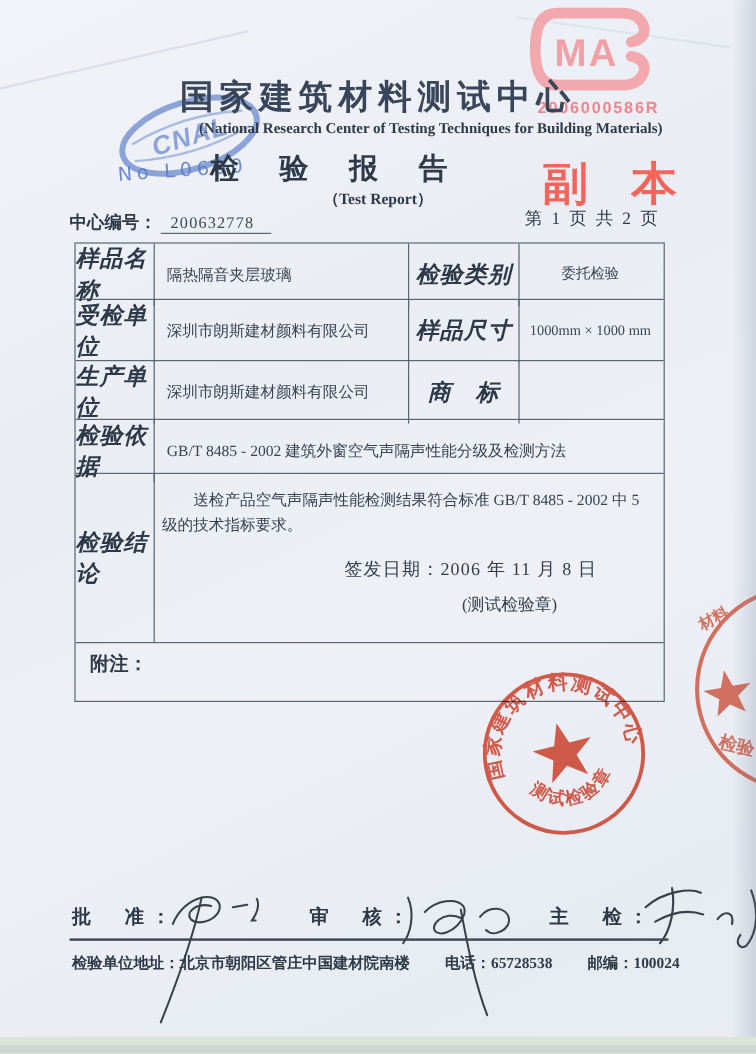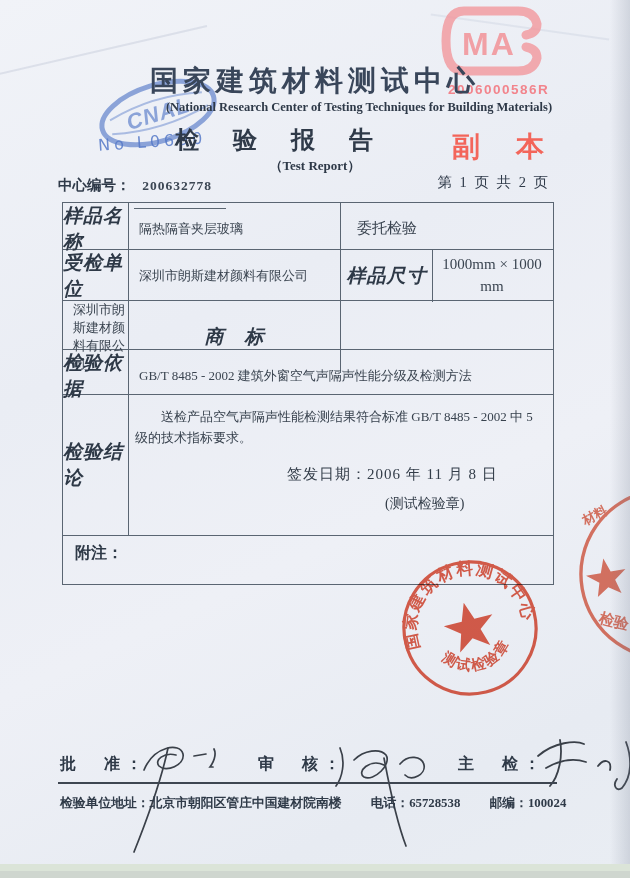--- a/index.html
+++ b/index.html
@@ -22,25 +22,25 @@
 
   
   .title{position:absolute;left:0;top:62px;width:630px;text-align:center;
     font-size:28px;font-weight:bold;letter-spacing:5px;color:#39465a;}
   .title-en{position:absolute;left:0;top:100px;width:630px;text-align:center;
     font-size:12.5px;font-weight:bold;color:#2e3948;margin-left:44px;}
   .report-title{position:absolute;left:0;top:124px;width:548px;text-align:center;
     font-size:24px;font-weight:bold;letter-spacing:14px;color:#2f3a49;text-indent:14px;}
   .report-title-en{position:absolute;left:0;top:157px;width:630px;text-align:center;
     font-size:13px;font-weight:bold;color:#2e3948;}
-  .copy-mark{position:absolute;left:452px;top:128px;font-size:28px;font-weight:bold;
+  .copy-mark{position:absolute;left:452px;top:128px;font-size:38px;font-weight:bold;
     color:#f4574a;letter-spacing:36px;white-space:nowrap;opacity:.9;}
   .center-no-row{position:absolute;left:58px;top:176px;font-size:14.5px;font-weight:bold;color:#2f3a49;}
-  .center-no-val{font-weight:bold;font-size:13.5px;color:#3c4754;
-    border-bottom:1px solid #5a6570;padding:0 14px 15px 8px;letter-spacing:1px;}
+  .center-no-val{font-weight:normal;font-size:13.5px;color:#3c4754;
+    border-bottom:1px solid #5a6570;padding:0 14px 1px 8px;letter-spacing:1px;}
   .page-info{position:absolute;right:80px;top:173px;font-size:14.5px;color:#2f3a49;letter-spacing:2px;}
 
   
   .cma{position:absolute;left:436px;top:3px;opacity:.88;}
   .cma-code{position:absolute;left:448px;top:82px;font-size:13.5px;font-weight:bold;
     color:#f2848c;letter-spacing:1.5px;font-family:"Liberation Sans",sans-serif;}
 
   
   .cnal{position:absolute;left:92px;top:74px;opacity:.8;}
   .cnal-no{position:absolute;left:98px;top:132px;font-size:16px;color:#5579c8;
@@ -49,21 +49,21 @@
   
   .tbl{position:absolute;left:62px;top:202px;width:490px;border:1.4px solid #5a6572;}
   .trow{display:grid;border-bottom:1px solid #5a6572;}
   .trow:last-child{border-bottom:none;}
   .cols4{grid-template-columns:66px 212px 92px 118px;}
   .cols2{grid-template-columns:66px 1fr;}
   .cell{display:flex;align-items:center;}
   .cell.rb{border-right:1px solid #5a6572;}
   .lbl{justify-content:center;font-size:19px;font-weight:bold;color:#2e3947;letter-spacing:1px;font-style:italic;}
   .val{padding-left:10px;font-size:13px;color:#3a4450;}
-  .valc{justify-content:center;font-size:15px;color:#3a4450;text-align:center;padding:0 4px;line-height:1.45;}
+  .valc{justify-content:center;font-size:12px;color:#3a4450;text-align:center;padding:0 4px;line-height:1.45;}
   .h46{height:46px}.h50{height:50px}.h48{height:48px}.h52{height:52px}
   .h44{height:44px}.h100{height:100px}.h140{height:140px}.hnote{height:48px}
 
   .concl{position:relative;display:block;padding:0;}
   .concl-text{padding:11px 12px 0 6px;text-indent:2em;font-size:13px;line-height:1.65;color:#38424e;}
   .sign-date{position:absolute;left:158px;top:70px;font-size:15px;color:#333d49;letter-spacing:1px;}
   .seal-note{position:absolute;left:256px;top:100px;font-size:14px;color:#333d49;}
   .note-cell{display:block;padding:7px 0 0 12px;font-size:16px;font-weight:bold;color:#2e3947;}
 
   
@@ -113,29 +113,31 @@
   <div class="center-no-row">
     <span>中心编号：</span>
     <span class="center-no-val">200632778</span>
   </div>
   <div class="page-info">第 1 页 共 2 页</div>
 
   <div class="tbl">
     <div class="trow cols4 h46">
       <div class="cell rb lbl">样品名称</div>
       <div class="cell rb val">隔热隔音夹层玻璃</div>
+      <div class="cell rb lbl">检验类别</div>
       <div class="cell valc">委托检验</div>
     </div>
     <div class="trow cols4 h50">
       <div class="cell rb lbl">受检单位</div>
       <div class="cell rb val">深圳市朗斯建材颜料有限公司</div>
       <div class="cell rb lbl">样品尺寸</div>
       <div class="cell valc">1000mm × 1000 mm</div>
     </div>
     <div class="trow cols4 h48">
+      <div class="cell rb lbl">生产单位</div>
       <div class="cell rb val">深圳市朗斯建材颜料有限公司</div>
       <div class="cell rb lbl">商　标</div>
     </div>
     <div class="trow cols2 h44">
       <div class="cell rb lbl">检验依据</div>
       <div class="cell val">GB/T 8485 - 2002  建筑外窗空气声隔声性能分级及检测方法</div>
     </div>
     <div class="trow cols2 h140">
       <div class="cell rb lbl">检验结论</div>
       <div class="concl">

